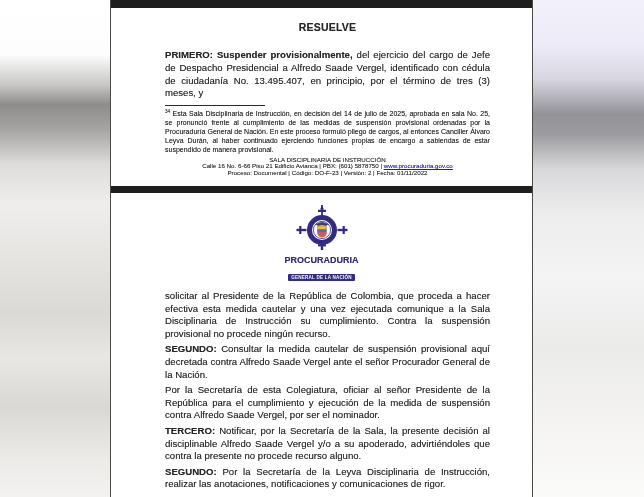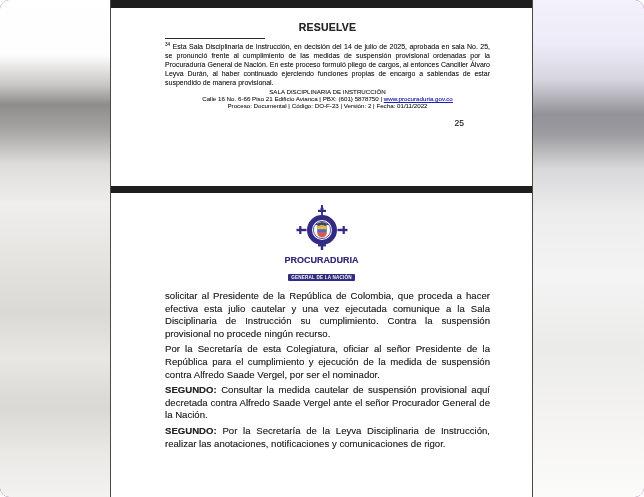--- a/index.html
+++ b/index.html
@@ -1,20 +1,19 @@
 <!DOCTYPE html>
 <html><head>
 <meta charset="utf-8">
 <style>
   html,body { margin:0; padding:0; background:#fff; }
   .stage {
     position:relative; width:644px; height:497px; overflow:hidden;
     background:#701a75; font-family:"Liberation Sans", sans-serif;
     color:#262626;
-    border-radius:9px;
   }
   
   .side { position:absolute; top:0; height:100%; }
   .side-left {
     left:0; width:110px;
     background:linear-gradient(180deg,
       #ffffff 0%, #fdfdfd 11%, #c9c8c6 17%, #8e8d8b 21%, #a5a4a2 26%,
       #dddcda 33%, #efeeec 41%, #e6e4e1 52%, #dbd9d6 63%, #e9e7e4 72%,
       #dad8d5 82%, #eceae7 92%, #f3f2f0 100%);
   }
@@ -70,20 +69,21 @@
 
   <div class="side side-left"></div>
   <div class="side side-right"></div>
 
   <div class="doc scan">
 
     <div class="page1">
       <div class="bar bar-top"></div>
       <div class="content">
         <div class="heading">RESUELVE</div>
+        <p class="para"><b>PRIMERO: Suspender provisionalmente,</b><span> del ejercicio del cargo de Jefe de Despacho Presidencial a Alfredo Saade Vergel, identificado con cédula de ciudadanía No. 13.495.407, en principio, por el término de tres (3) meses, y</span></p>
         <div class="fn-rule"></div>
         <p class="footnote"><sup>34</sup><span> Esta Sala Disciplinaria de Instrucción, en decisión del 14 de julio de 2025, aprobada en sala No. 25, se pronunció frente al cumplimiento de las medidas de suspensión provisional ordenadas por la Procuraduría General de Nación. En este proceso formuló pliego de cargos, al entonces Canciller Álvaro Leyva Durán, al haber continuado ejerciendo funciones propias de encargo a sabiendas de estar suspendido de manera provisional.</span></p>
         <div class="docfooter">
           <div>SALA DISCIPLINARIA DE INSTRUCCIÓN</div>
           <div><span>Calle 16 No. 6-66 Piso 21 Edificio Avianca | PBX: (601) 5878750 | </span><a class="doclink">www.procuraduria.gov.co</a></div>
           <div>Proceso: Documental | Código: DO-F-23 | Versión: 2 | Fecha: 01/11/2022</div>
         </div>
         <div class="pagenum">25</div>
       </div>
       <div class="bar bar-bottom"></div>
@@ -109,22 +109,23 @@
           <path d="M20.5,19.5 Q27,14.5 33.5,19.5 L30.5,21 Q27,19.3 23.5,21 Z" fill="#44415f"></path>
 
           <path d="M22.5,21 h9 v6.5 q0,4 -4.5,4.7 q-4.5,-0.7 -4.5,-4.7 Z" fill="#e8c23f" stroke="#8a7a24" stroke-width="0.4"></path>
           <rect x="22.5" y="24.2" width="9" height="2.8" fill="#5468c4"></rect>
           <path d="M22.5,27 h9 v0.5 q0,4 -4.5,4.7 q-4.5,-0.7 -4.5,-4.7 Z" fill="#cf5a62"></path>
         </svg>
         <div class="logo-title">PROCURADURIA</div>
         <div><span class="logo-band">GENERAL DE LA NACIÓN</span></div>
       </div>
       <div class="content p2-text">
-        <p class="para">solicitar al Presidente de la República de Colombia, que proceda a hacer efectiva esta julio cautelar y una vez ejecutada comunique a la Sala Disciplinaria de Instrucción su cumplimiento. Contra la suspensión provisional no procede ningún recurso.</p>
+        <p class="para">solicitar al Presidente de la República de Colombia, que proceda a hacer efectiva esta medida cautelar y una vez ejecutada comunique a la Sala Disciplinaria de Instrucción su cumplimiento. Contra la suspensión provisional no procede ningún recurso.</p>
+        <p class="para"><b>SEGUNDO:</b><span> Consultar la medida cautelar de suspensión provisional aquí decretada contra Alfredo Saade Vergel ante el señor Procurador General de la Nación.</span></p>
         <p class="para">Por la Secretaría de esta Colegiatura, oficiar al señor Presidente de la República para el cumplimiento y ejecución de la medida de suspensión contra Alfredo Saade Vergel, por ser el nominador.</p>
-        <p class="para"><b>SEGUNDO:</b><span> Consultar la medida cautelar de suspensión provisional aquí decretada contra Alfredo Saade Vergel ante el señor Procurador General de la Nación.</span></p>
+        <p class="para"><b>TERCERO:</b><span> Notificar, por la Secretaría de la Sala, la presente decisión al disciplinable Alfredo Saade Vergel y/o a su apoderado, advirtiéndoles que contra la presente no procede recurso alguno.</span></p>
         <p class="para"><b>SEGUNDO:</b><span> Por la Secretaría de la Leyva Disciplinaria de Instrucción, realizar las anotaciones, notificaciones y comunicaciones de rigor.</span></p>
 
       </div>
     </div>
 
   </div>
 </div>
 
 </body></html>

